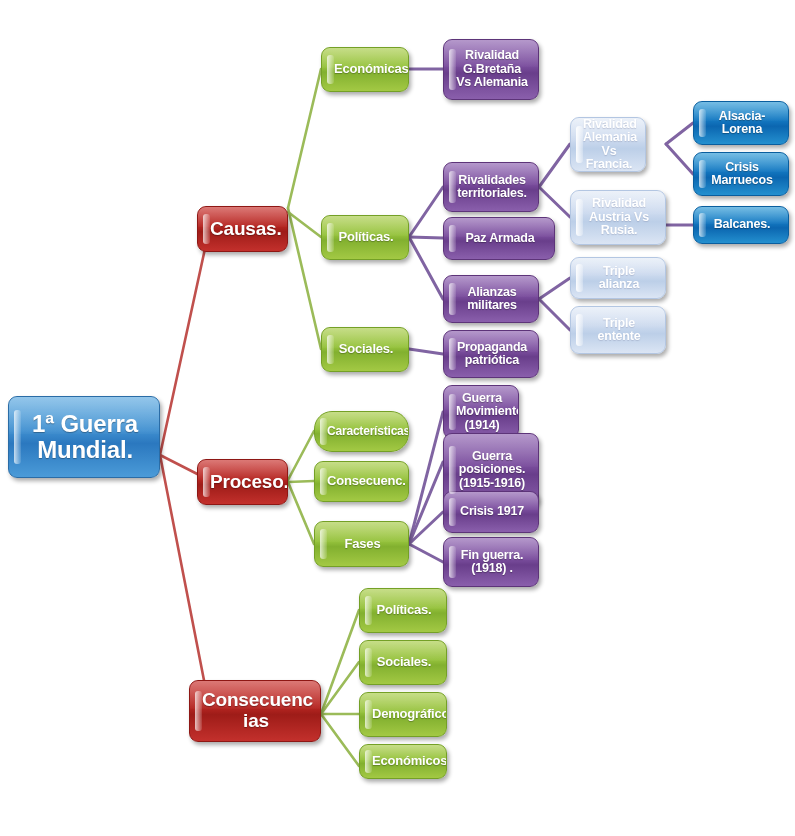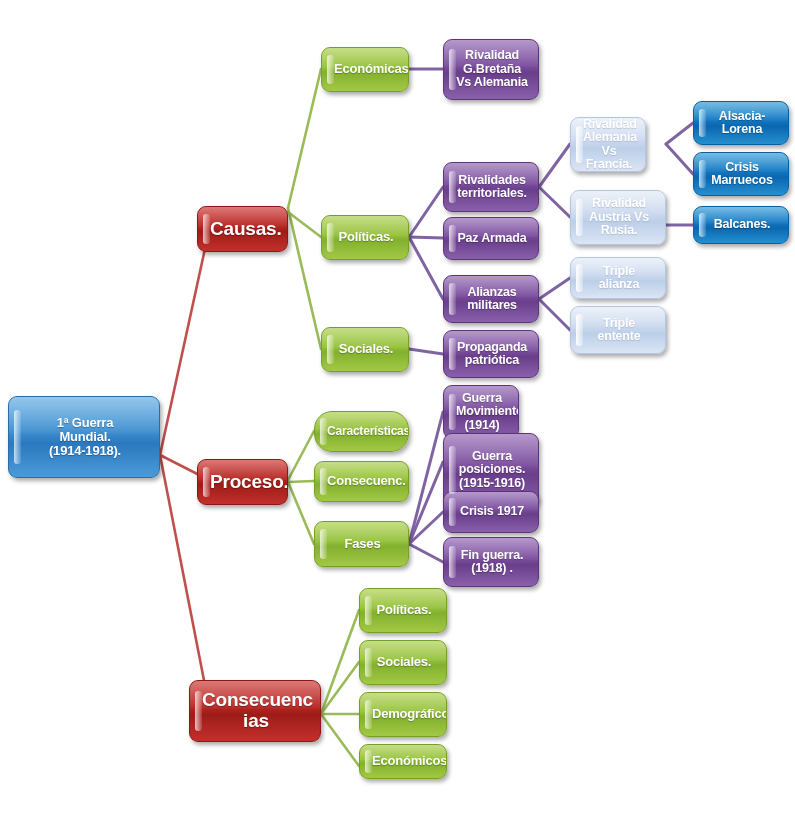--- a/index.html
+++ b/index.html
@@ -102,21 +102,21 @@
   .t-ltblue::before {
     background: linear-gradient(to right, rgba(255,255,255,0.95), rgba(255,255,255,0.25));
   }
   .t-dkblue {
     background: linear-gradient(to bottom, #2f9ad6 0%, #1479c2 42%, #0b66b0 58%, #2490cf 100%);
     border: 1px solid #0a5e9e;
     text-shadow: 0 1px 1px rgba(0,0,0,0.30);
   }
 
   
-  .s-root  { font-size: 13px; }
+  .s-root  { font-size: 24px; }
   .s-l1    { font-size: 19px; }
   .s-l2    { font-size: 13px; }
   .s-l2s   { font-size: 12px; border-radius: 18px; }
   .s-l3    { font-size: 12.5px; }
   .s-l4    { font-size: 12.5px; }
   .s-l5    { font-size: 12.5px; }
 </style>
 </head>
 <body>
 
@@ -149,21 +149,20 @@
       <path d="M 539,299 L 570,278" stroke="#8064a2" stroke-width="3" fill="none" stroke-linecap="round"></path>
       <path d="M 539,299 L 570,330" stroke="#8064a2" stroke-width="3" fill="none" stroke-linecap="round"></path>
       <path d="M 666,144 L 693,123" stroke="#8064a2" stroke-width="3" fill="none" stroke-linecap="round"></path>
       <path d="M 666,144 L 693,174" stroke="#8064a2" stroke-width="3" fill="none" stroke-linecap="round"></path>
       <path d="M 666,225 L 693,225" stroke="#8064a2" stroke-width="3" fill="none" stroke-linecap="round"></path>
     </svg>
 <div class="node t-blue s-root" style="left: 8px; top: 396px; width: 152px; height: 82px;">
       <div class="lbl">
         <div>1ª Guerra</div>
         <div>Mundial.</div>
-        <div>(1914-1918).</div>
       </div>
     </div>
     <div class="node t-red s-l1" style="left: 197px; top: 206px; width: 91px; height: 46px;">
       <span class="lbl">Causas.</span>
     </div>
     <div class="node t-red s-l1" style="left: 197px; top: 459px; width: 91px; height: 46px;">
       <span class="lbl">Proceso.</span>
     </div>
     <div class="node t-red s-l1" style="left: 189px; top: 680px; width: 132px; height: 62px;">
       <span class="lbl">Consecuenc ias</span>
@@ -197,21 +196,21 @@
     </div>
     <div class="node t-green s-l2" style="left: 359px; top: 744px; width: 88px; height: 35px;">
       <span class="lbl">Económicos</span>
     </div>
     <div class="node t-purple s-l3" style="left: 443px; top: 39px; width: 96px; height: 61px;">
       <span class="lbl">Rivalidad G.Bretaña Vs Alemania</span>
     </div>
     <div class="node t-purple s-l3" style="left: 443px; top: 162px; width: 96px; height: 50px;">
       <span class="lbl">Rivalidades territoriales.</span>
     </div>
-    <div class="node t-purple s-l3" style="left: 443px; top: 217px; width: 96px; height: 43px;">
+    <div class="node t-purple s-l3" style="left: 443px; top: 217px; width: 112px; height: 43px;">
       <span class="lbl">Paz Armada</span>
     </div>
     <div class="node t-purple s-l3" style="left: 443px; top: 275px; width: 96px; height: 48px;">
       <span class="lbl">Alianzas militares</span>
     </div>
     <div class="node t-purple s-l3" style="left: 443px; top: 330px; width: 96px; height: 48px;">
       <span class="lbl">Propaganda patriótica</span>
     </div>
     <div class="node t-purple s-l3" style="left: 443px; top: 385px; width: 76px; height: 54px;">
       <span class="lbl">Guerra Movimientos.(1914)</span>

